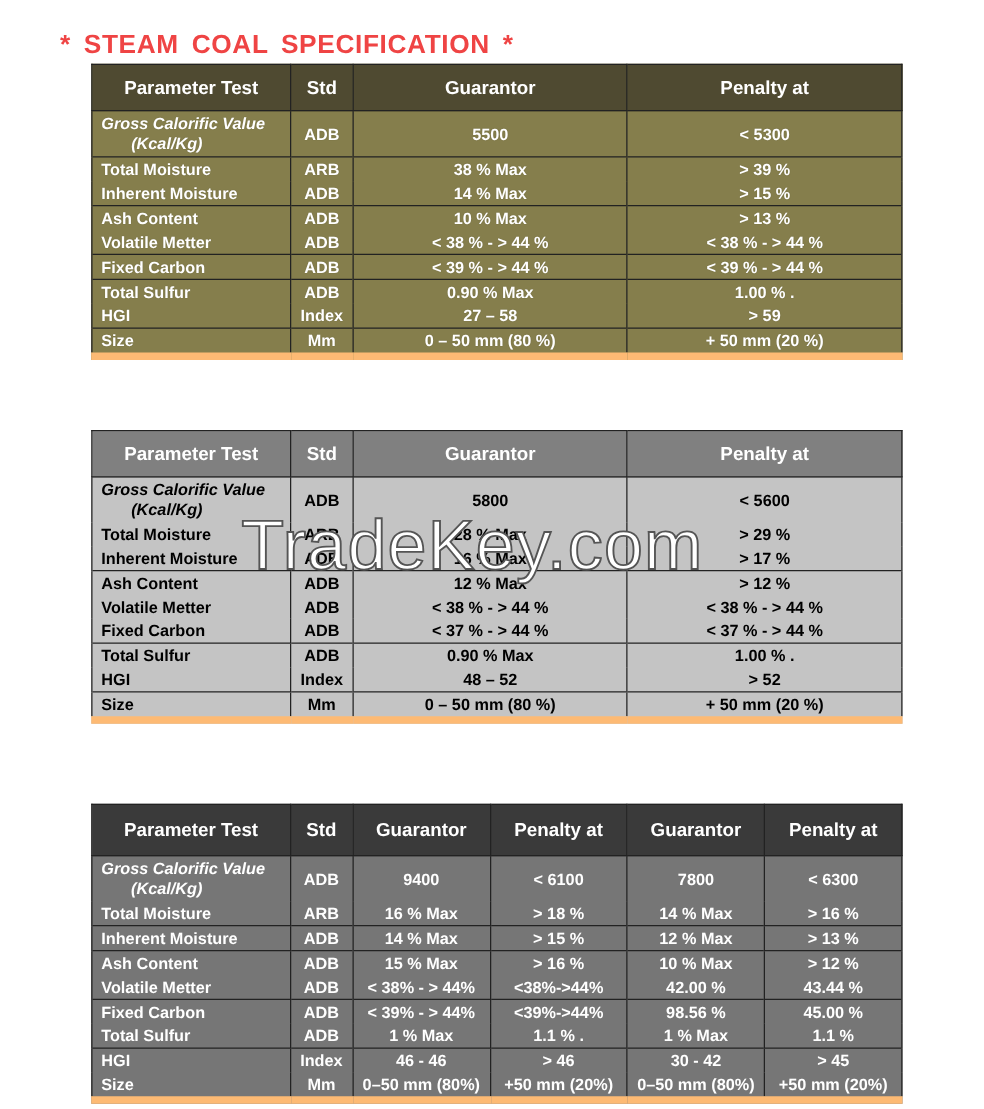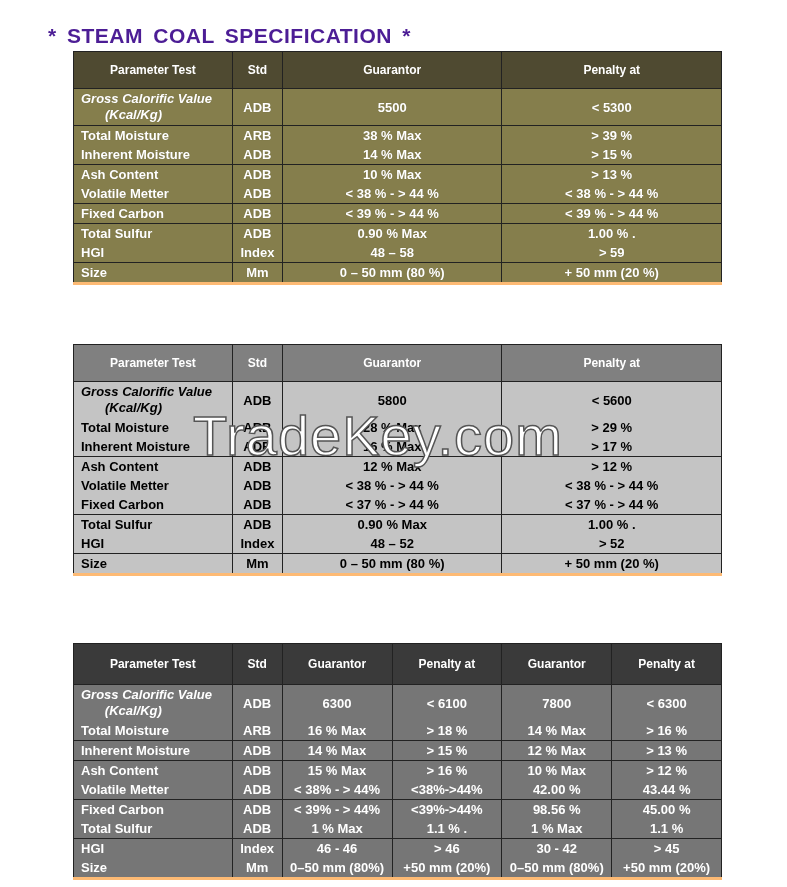--- a/index.html
+++ b/index.html
@@ -1,25 +1,25 @@
 <!DOCTYPE html>
 <html><head>
 <meta charset="utf-8">
 <style>
   html, body { margin:0; padding:0; background:#ffffff; }
   body { width:787px; height:887px; position:relative; overflow:hidden; font-family:"Liberation Sans", sans-serif; }
-  .title { position:absolute; left:48px; top:24px; font-size:21px; font-weight:bold; color:#4c1d95; letter-spacing:0.5px; word-spacing:4px; }
+  .title { position:absolute; left:48px; top:24px; font-size:21px; font-weight:bold; color:#ef4444; letter-spacing:0.5px; word-spacing:4px; }
   table.spec { position:absolute; border-collapse:collapse; font-weight:bold; font-size:13px; }
   table.spec td, table.spec th { padding:0 6px; white-space:nowrap; }
-  table.spec th { height:36px; border:1px solid #222; font-size:12px; }
+  table.spec th { height:36px; border:1px solid #222; font-size:15px; }
   table.spec td { height:19px; line-height:19px; border-left:1px solid #222; border-right:1px solid #222; }
   table.spec td.param { text-align:left; padding-left:7px; }
   table.spec td.c { text-align:center; }
   table.spec tr.grp-start td { border-top:1px solid #222; }
-  table.spec tr.last td { border-bottom:3px solid #fdba74; }
+  table.spec tr.last td { border-bottom:6px solid #fdba74; }
   table.spec td.gcv { height:36px; line-height:16px;font-style:italic; }
   .gcv-sub { display:block; text-align:center; padding-right:40px; }
 
   #t1 { left:73px; top:51px; width:649px; background:#857e4c; color:#fff; }
   #t1 th { background:#4f4a31; color:#fff; }
   #t1 td { text-shadow:0 0 1px rgba(0,0,0,0.2); }
 
   #t2 { left:73px; top:344px; width:649px; background:#c4c4c4; color:#000; }
   #t2 th { background:#808080; color:#fff; }
 
@@ -86,21 +86,21 @@
   </tr>
   <tr class="grp-start">
     <td class="param">Total Sulfur</td>
     <td class="c">ADB</td>
     <td class="c">0.90 % Max</td>
     <td class="c">1.00 % .</td>
   </tr>
   <tr>
     <td class="param">HGI</td>
     <td class="c">Index</td>
-    <td class="c">48 – 58</td>
+    <td class="c">27 – 58</td>
     <td class="c">&gt; 59</td>
   </tr>
   <tr class="grp-start last">
     <td class="param">Size</td>
     <td class="c">Mm</td>
     <td class="c">0 – 50 mm (80 %)</td>
     <td class="c">+ 50 mm (20 %)</td>
   </tr>
 </tbody>
   </table>
@@ -192,21 +192,21 @@
     <th>Parameter Test</th>
     <th>Std</th>
     <th>Guarantor</th>
     <th>Penalty at</th>
     <th>Guarantor</th>
     <th>Penalty at</th>
   </tr>
   <tr class="grp-start">
     <td class="param gcv"><span>Gross Calorific Value</span><span class="gcv-sub">(Kcal/Kg)</span></td>
     <td class="c">ADB</td>
-    <td class="c">6300</td>
+    <td class="c">9400</td>
     <td class="c">&lt; 6100</td>
     <td class="c">7800</td>
     <td class="c">&lt; 6300</td>
   </tr>
   <tr>
     <td class="param">Total Moisture</td>
     <td class="c">ARB</td>
     <td class="c">16 % Max</td>
     <td class="c">&gt; 18 %</td>
     <td class="c">14 % Max</td>

